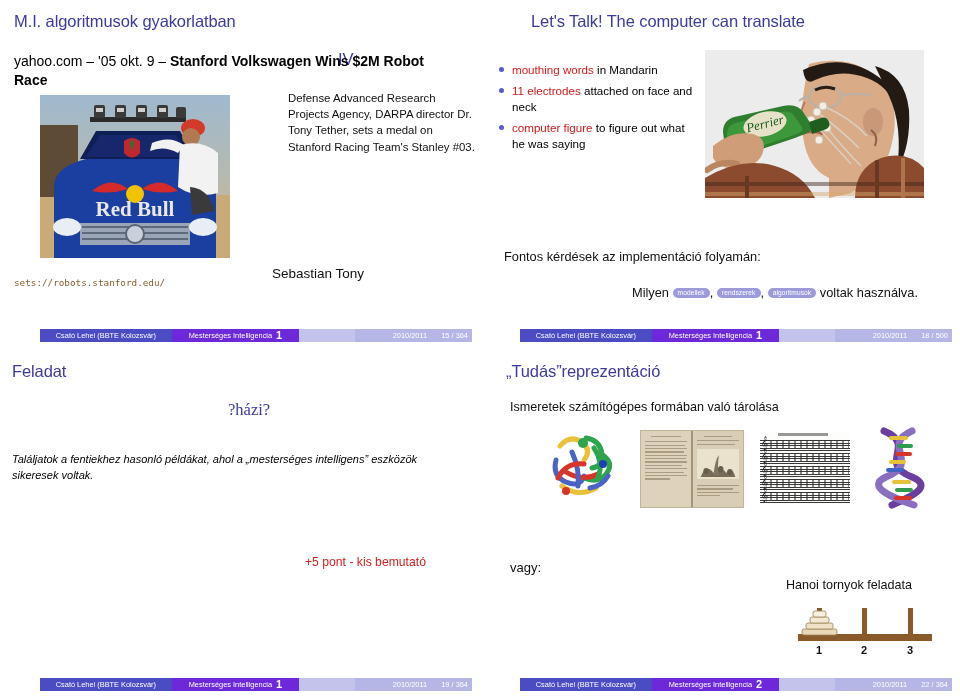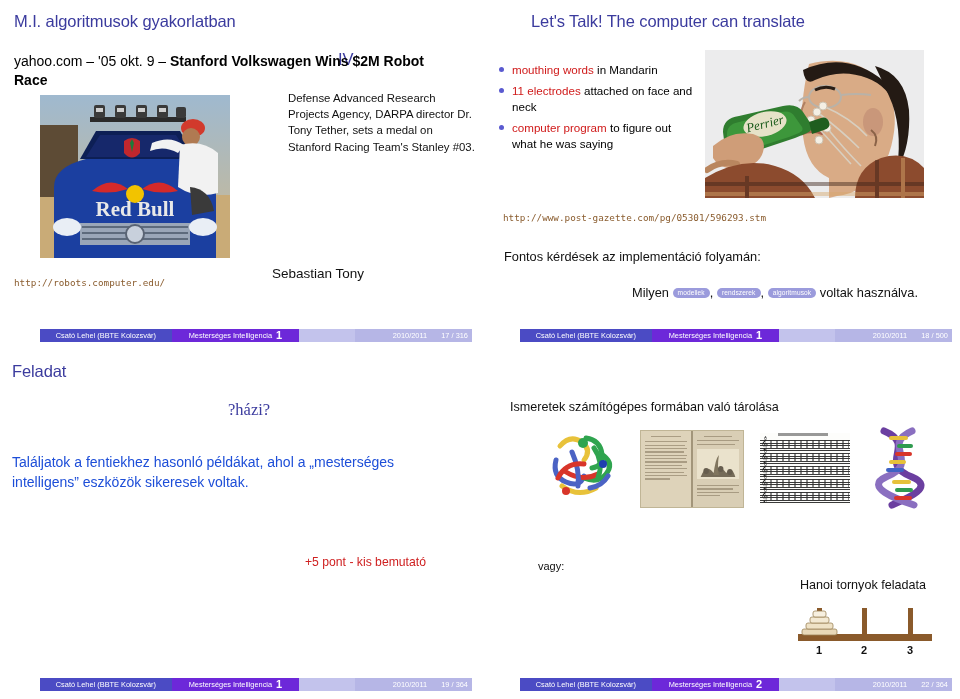--- a/index.html
+++ b/index.html
@@ -214,23 +214,24 @@
     position: relative;
     top: -1px;
     letter-spacing: 0.1px;
   }
   
   .s3-task {
     position: absolute;
     left: 12px;
     top: 452px;
     width: 420px;
-    font-size: 14px;
+    font-size: 11px;
     line-height: 1.45;
-    color: #1d4ed8;
+    color: #000000;
+    font-style: italic;
   }
   .s3-bonus {
     position: absolute;
     left: 305px;
     top: 555px;
     font-size: 12.2px;
     color: #cf2020;
   }
   
   .s4-sub {
@@ -248,23 +249,22 @@
     height: 98px;
     display: flex;
     align-items: center;
     gap: 16px;
   }
   .s4-gallery .pic { flex: none; }
   .s4-vagy {
     position: absolute;
     left: 510px;
     top: 560px;
-    font-size: 11px;
+    font-size: 13px;
     color: #111;
-    margin-left: 28px;
   }
   .s4-hanoi-label {
     position: absolute;
     left: 805px;
     top: 578px;
     font-size: 12.6px;
     color: #111;
     white-space: nowrap;
   }
   .s4-hanoi-svg {
@@ -420,53 +420,53 @@
 
           <ellipse cx="153" cy="33" rx="12" ry="9" fill="#d23a2c"></ellipse>
           <circle cx="151" cy="42" r="9" fill="#b07a52"></circle>
           <path d="M140 50 q22 -6 38 8 l0 40 q-22 6 -40 -6 z" fill="#f2f2f2"></path>
           <path d="M112 48 q18 -8 32 2 l-6 8 q-14 -8 -28 -2 z" fill="#f2f2f2"></path>
           <path d="M150 92 q20 2 24 24 l-22 4 z" fill="#3a3a3a"></path>
         </svg>
       </div>
 
       <div class="s1-caption">Defense Advanced Research Projects Agency, DARPA director Dr. Tony Tether, sets a medal on Stanford Racing Team's Stanley #03.</div>
-      <div class="s1-url">http://robots.computer.edu/</div>
+      <div class="s1-url">sets://robots.stanford.edu/</div>
       <div class="s1-thrun">Sebastian Tony</div>
     </div>
 
     <div class="footer">
       <div class="seg seg-author">Csató Lehel  (BBTE Kolozsvár)</div>
       <div class="seg seg-course">
         <span>Mesterséges Intelligencia</span>
         <span class="framenum">1</span>
       </div>
       <div class="seg seg-mid"></div>
       <div class="seg seg-date">2010/2011</div>
-      <div class="seg seg-page">17 / 316</div>
+      <div class="seg seg-page">15 / 364</div>
     </div>
   </div>
 
   <div class="slide">
     <div class="slide-inner">
       <div class="slide-title" style="left:22px; top:12px;margin-left:29px;">Let's Talk! The computer can translate</div>
       <div class="slide-title-num" style="left:398px; top:12px;">V</div>
 
       <ul class="s2-list" style="left:18px; top:62px;">
         <li>
           <span class="bullet"></span>
           <span class="hl-red">mouthing words</span><span> in Mandarin</span>
         </li>
         <li>
           <span class="bullet"></span>
           <span class="hl-red">11 electrodes</span><span> attached on face and neck</span>
         </li>
         <li>
           <span class="bullet"></span>
-          <span class="hl-red">computer program</span><span> to figure out what he was saying</span>
+          <span class="hl-red">computer figure</span><span> to figure out what he was saying</span>
         </li>
       </ul>
 
       <div class="s2-photo" style="left:225px; top:50px;">
         <svg width="219" height="148" viewBox="0 0 219 148">
           <rect width="219" height="148" fill="#ececed"></rect>
 
           <path d="M104 14 q48 -12 76 22 q14 22 8 52 q-6 34 -30 48 q-10 8 -26 10 l-8 2 l0 -20 q-22 -10 -26 -42 q-4 -30 6 -72 z" fill="#d9ab86"></path>
 
           <path d="M98 20 q44 -20 82 12 q12 14 12 28 q-8 -24 -30 -32 q-26 -10 -52 2 q-10 6 -12 -10 z" fill="#241a14"></path>
@@ -516,21 +516,20 @@
           <g opacity="0.45">
             <rect x="0" y="132" width="219" height="4" fill="#3b2318"></rect>
             <rect x="0" y="142" width="219" height="4" fill="#d8a86c"></rect>
             <rect x="170" y="110" width="4" height="38" fill="#3b2318"></rect>
             <rect x="196" y="108" width="4" height="40" fill="#d8a86c"></rect>
             <rect x="40" y="126" width="4" height="22" fill="#3b2318"></rect>
           </g>
         </svg>
       </div>
 
-      <div class="s2-url" style="left:23px; top:212px;">http://www.post-gazette.com/pg/05301/596293.stm</div>
       <div class="s2-q" style="left:24px; top:249px;">Fontos kérdések az implementáció folyamán:</div>
       <div class="s2-milyen" style="left:152px; top:285px;">
         <span>Milyen </span><span class="pill">modellek</span><span>, </span><span class="pill">rendszerek</span><span>, </span><span class="pill">algoritmusok</span><span> voltak használva.</span>
       </div>
     </div>
 
     <div class="footer">
       <div class="seg seg-author">Csató Lehel  (BBTE Kolozsvár)</div>
       <div class="seg seg-course">
         <span>Mesterséges Intelligencia</span>
@@ -558,20 +557,21 @@
         <span class="framenum">1</span>
       </div>
       <div class="seg seg-mid"></div>
       <div class="seg seg-date">2010/2011</div>
       <div class="seg seg-page">19 / 364</div>
     </div>
   </div>
 
   <div class="slide">
     <div class="slide-inner">
+      <div class="slide-title" style="left:26px; top:12px;">„Tudás”reprezentáció</div>
 
       <div class="s4-sub" style="left:30px; top:50px;">Ismeretek számítógépes formában való tárolása</div>
 
       <div class="s4-gallery" style="left:66px; top:70px;">
 
         <div class="pic">
           <svg width="78" height="82" viewBox="0 0 78 82">
             <rect width="78" height="82" fill="#ffffff"></rect>
             <g fill="none" stroke-width="5" stroke-linecap="round">
               <path d="M14 20 q10 -12 22 -4 q10 8 2 18" stroke="#e8c23a"></path>
@@ -686,21 +686,21 @@
               <line x1="22" y1="45" x2="36" y2="45" stroke="#3f63c4"></line>
               <line x1="28" y1="57" x2="43" y2="57" stroke="#e6c13a"></line>
               <line x1="31" y1="65" x2="45" y2="65" stroke="#2f9b4f"></line>
               <line x1="30" y1="73" x2="44" y2="73" stroke="#d8352a"></line>
             </g>
           </svg>
         </div>
       </div>
 
       <div class="s4-vagy" style="left:30px; top:210px;">vagy:</div>
-      <div class="s4-hanoi-label" style="left:320px; top:228px;">Hanoi tornyok feladata</div>
+      <div class="s4-hanoi-label" style="left:306px; top:228px;">Hanoi tornyok feladata</div>
 
       <div class="s4-hanoi-svg" style="left:310px; top:250px;">
         <svg width="150" height="58" viewBox="0 0 150 58">
 
           <rect x="8" y="34" width="134" height="7" fill="#8a5a2b"></rect>
 
           <rect x="27" y="8" width="5" height="27" fill="#8a5a2b"></rect>
           <rect x="72" y="8" width="5" height="27" fill="#8a5a2b"></rect>
           <rect x="118" y="8" width="5" height="27" fill="#8a5a2b"></rect>
 

